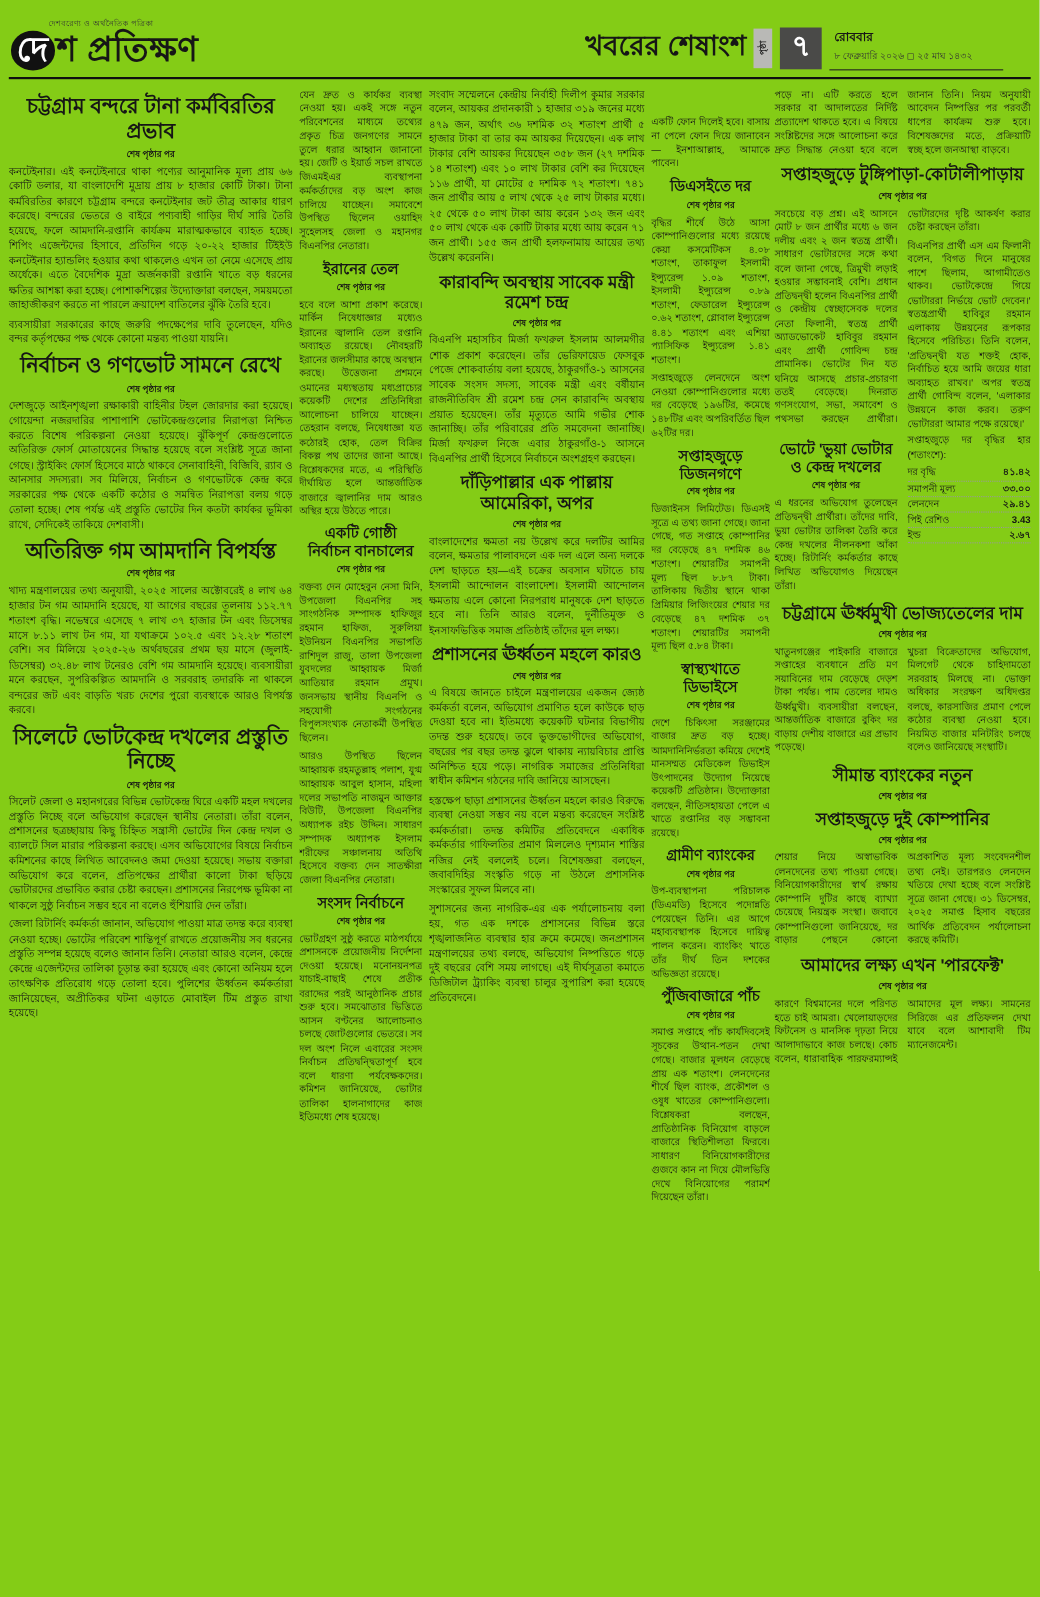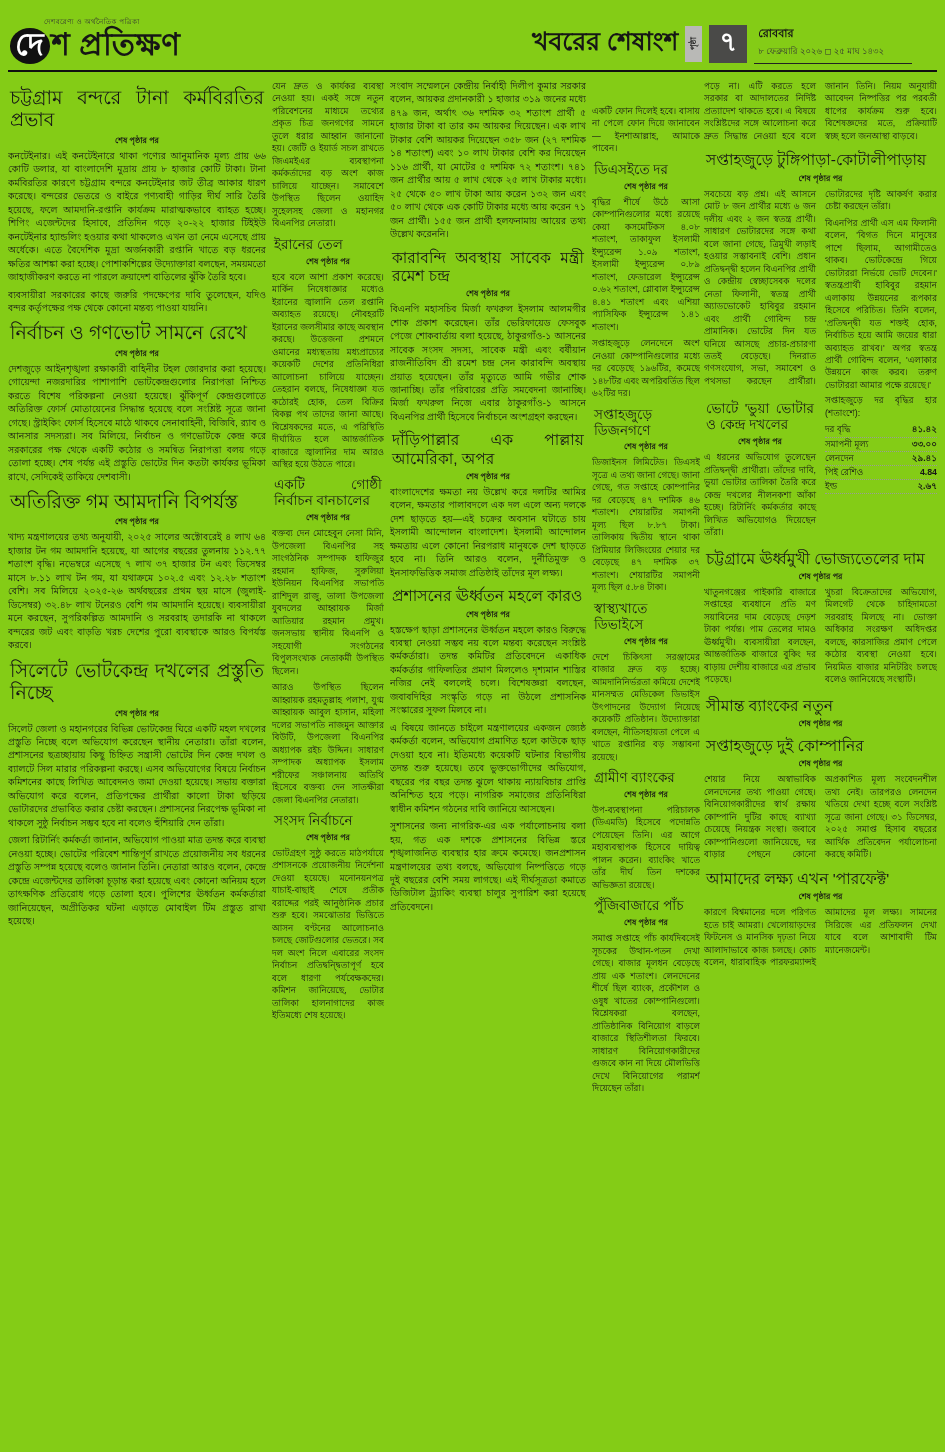--- a/index.html
+++ b/index.html
@@ -18,21 +18,21 @@
                   display:flex;align-items:center;justify-content:center;}
   .page-num-box{background:#4a4a48;color:#fff;font-size:27px;font-weight:bold;width:38px;height:38px;
                 display:flex;align-items:center;justify-content:center;}
   .daydate{display:flex;flex-direction:column;gap:1px;border-bottom:1px solid #222;padding:2px 4px 4px 4px;min-width:150px;}
   .day{font-size:11px;font-weight:bold;}
   .date{font-size:8.5px;color:#333;}
   #header-rule{position:absolute;left:8px;right:8px;top:70px;border-top:2.5px solid #101010;}
   
   .news-col{position:absolute;top:80px;bottom:6px;overflow:hidden;text-align:justify;}
   .article{break-inside:avoid;}
-  .headline{font-weight:normal;line-height:1.18;margin:7px 2px 2px 2px;}
+  .headline{font-weight:bold;text-align:center;line-height:1.18;margin:7px 2px 2px 2px;}
   .h-lg{font-size:19px;}
   .h-md{font-size:15.5px;}
   .h-sm{font-size:13.5px;}
   .continued{text-align:center;font-size:8px;font-weight:bold;margin:0 0 3px 0;}
   .bodyp{font-size:9.3px;line-height:1.45;margin:0 0 4px 0;}
   .narrow .bodyp{font-size:8.8px;line-height:1.42;}
   
   #right-region{position:absolute;top:80px;bottom:6px;overflow:hidden;text-align:justify;}
   .rr-body2{column-count:2;column-gap:9px;}
   .rr-section{margin-bottom:3px;}
@@ -118,22 +118,22 @@
           <p class="bodyp">বিএনপি মহাসচিব মির্জা ফখরুল ইসলাম আলমগীর শোক প্রকাশ করেছেন। তাঁর ভেরিফায়েড ফেসবুক পেজে শোকবার্তায় বলা হয়েছে, ঠাকুরগাঁও-১ আসনের সাবেক সংসদ সদস্য, সাবেক মন্ত্রী এবং বর্ষীয়ান রাজনীতিবিদ শ্রী রমেশ চন্দ্র সেন কারাবন্দি অবস্থায় প্রয়াত হয়েছেন। তাঁর মৃত্যুতে আমি গভীর শোক জানাচ্ছি। তাঁর পরিবারের প্রতি সমবেদনা জানাচ্ছি। মির্জা ফখরুল নিজে এবার ঠাকুরগাঁও-১ আসনে বিএনপির প্রার্থী হিসেবে নির্বাচনে অংশগ্রহণ করছেন।</p>
         </section>
         <section class="article">
           <h2 class="headline h-md">দাঁড়িপাল্লার এক পাল্লায় আমেরিকা, অপর</h2>
           <div class="continued">শেষ পৃষ্ঠার পর</div>
           <p class="bodyp">বাংলাদেশের ক্ষমতা নয় উল্লেখ করে দলটির আমির বলেন, ক্ষমতার পালাবদলে এক দল এলে অন্য দলকে দেশ ছাড়তে হয়—এই চক্রের অবসান ঘটাতে চায় ইসলামী আন্দোলন বাংলাদেশ। ইসলামী আন্দোলন ক্ষমতায় এলে কোনো নিরপরাধ মানুষকে দেশ ছাড়তে হবে না। তিনি আরও বলেন, দুর্নীতিমুক্ত ও ইনসাফভিত্তিক সমাজ প্রতিষ্ঠাই তাঁদের মূল লক্ষ্য।</p>
         </section>
         <section class="article">
           <h2 class="headline h-md">প্রশাসনের ঊর্ধ্বতন মহলে কারও</h2>
           <div class="continued">শেষ পৃষ্ঠার পর</div>
+          <p class="bodyp">এ বিষয়ে জানতে চাইলে মন্ত্রণালয়ের একজন জ্যেষ্ঠ কর্মকর্তা বলেন, অভিযোগ প্রমাণিত হলে কাউকে ছাড় দেওয়া হবে না। ইতিমধ্যে কয়েকটি ঘটনার বিভাগীয় তদন্ত শুরু হয়েছে। তবে ভুক্তভোগীদের অভিযোগ, বছরের পর বছর তদন্ত ঝুলে থাকায় ন্যায়বিচার প্রাপ্তি অনিশ্চিত হয়ে পড়ে। নাগরিক সমাজের প্রতিনিধিরা স্বাধীন কমিশন গঠনের দাবি জানিয়ে আসছেন।</p>
           <p class="bodyp">হস্তক্ষেপ ছাড়া প্রশাসনের ঊর্ধ্বতন মহলে কারও বিরুদ্ধে ব্যবস্থা নেওয়া সম্ভব নয় বলে মন্তব্য করেছেন সংশ্লিষ্ট কর্মকর্তারা। তদন্ত কমিটির প্রতিবেদনে একাধিক কর্মকর্তার গাফিলতির প্রমাণ মিললেও দৃশ্যমান শাস্তির নজির নেই বললেই চলে। বিশেষজ্ঞরা বলছেন, জবাবদিহির সংস্কৃতি গড়ে না উঠলে প্রশাসনিক সংস্কারের সুফল মিলবে না।</p>
-          <p class="bodyp">এ বিষয়ে জানতে চাইলে মন্ত্রণালয়ের একজন জ্যেষ্ঠ কর্মকর্তা বলেন, অভিযোগ প্রমাণিত হলে কাউকে ছাড় দেওয়া হবে না। ইতিমধ্যে কয়েকটি ঘটনার বিভাগীয় তদন্ত শুরু হয়েছে। তবে ভুক্তভোগীদের অভিযোগ, বছরের পর বছর তদন্ত ঝুলে থাকায় ন্যায়বিচার প্রাপ্তি অনিশ্চিত হয়ে পড়ে। নাগরিক সমাজের প্রতিনিধিরা স্বাধীন কমিশন গঠনের দাবি জানিয়ে আসছেন।</p>
           <p class="bodyp">সুশাসনের জন্য নাগরিক-এর এক পর্যালোচনায় বলা হয়, গত এক দশকে প্রশাসনের বিভিন্ন স্তরে শৃঙ্খলাজনিত ব্যবস্থার হার ক্রমে কমেছে। জনপ্রশাসন মন্ত্রণালয়ের তথ্য বলছে, অভিযোগ নিষ্পত্তিতে গড়ে দুই বছরের বেশি সময় লাগছে। এই দীর্ঘসূত্রতা কমাতে ডিজিটাল ট্র্যাকিং ব্যবস্থা চালুর সুপারিশ করা হয়েছে প্রতিবেদনে।</p>
         </section>
       </div>
       <div class="news-col narrow" style="left: 592px; width: 108px; margin-top: 25px;">
         <section class="article">
           <p class="bodyp">একটি ফোন দিলেই হবে। বাসায় না পেলে ফোন দিয়ে জানাবেন— ইনশাআল্লাহ, আমাকে পাবেন।</p>
         </section>
         <section class="article">
           <h2 class="headline h-sm">ডিএসইতে দর</h2>
           <div class="continued">শেষ পৃষ্ঠার পর</div>
@@ -193,21 +193,21 @@
               <div class="q-row">
                 <span class="q-label">সমাপনী মূল্য</span>
                 <span class="q-value">৩৩.০০</span>
               </div>
               <div class="q-row">
                 <span class="q-label">লেনদেন</span>
                 <span class="q-value">২৯.৪১</span>
               </div>
               <div class="q-row">
                 <span class="q-label">পিই রেশিও</span>
-                <span class="q-value">4.84</span>
+                <span class="q-value">3.43</span>
               </div>
               <div class="q-row">
                 <span class="q-label">ইল্ড</span>
                 <span class="q-value">২.৬৭</span>
               </div>
             </section>
           </div>
         </div>
         <div class="rr-section">
           <h2 class="headline h-md">চট্টগ্রামে ঊর্ধ্বমুখী ভোজ্যতেলের দাম</h2>

